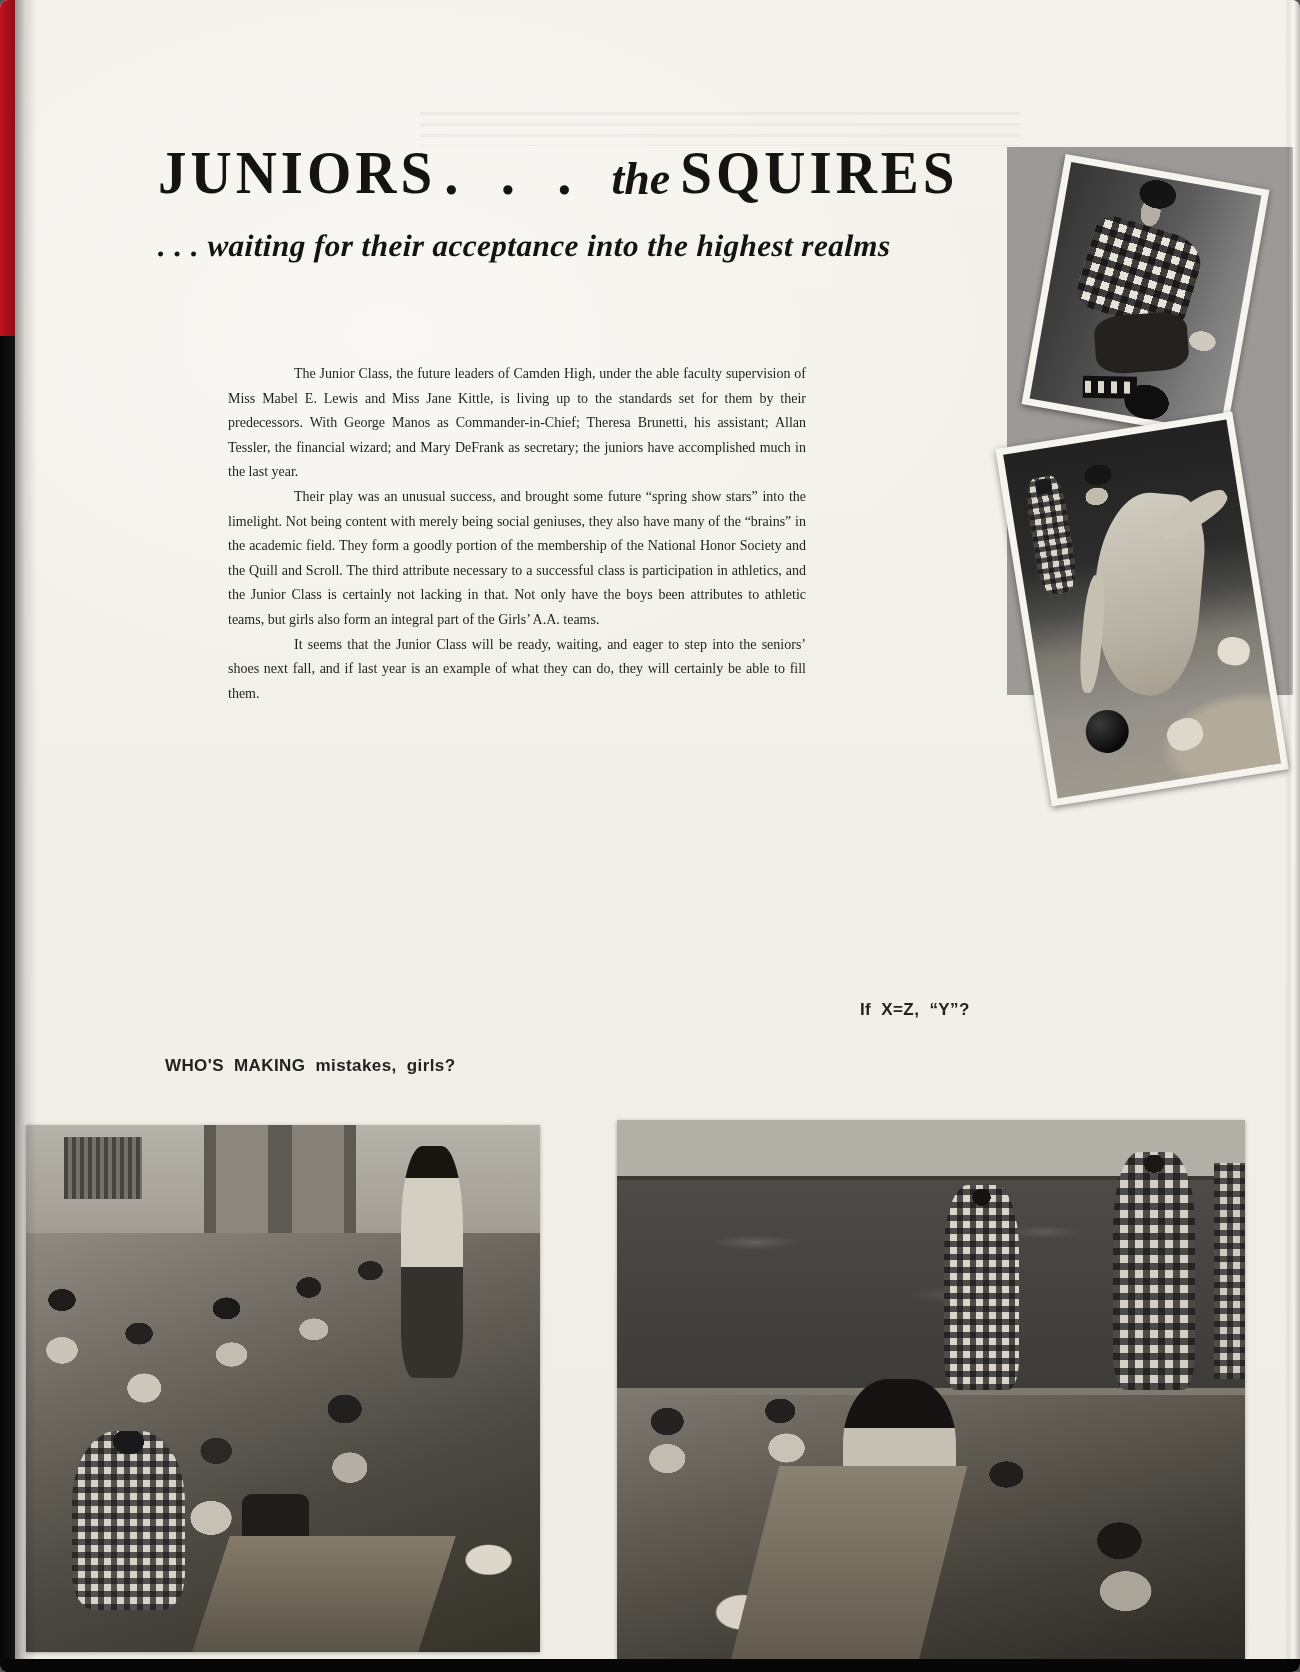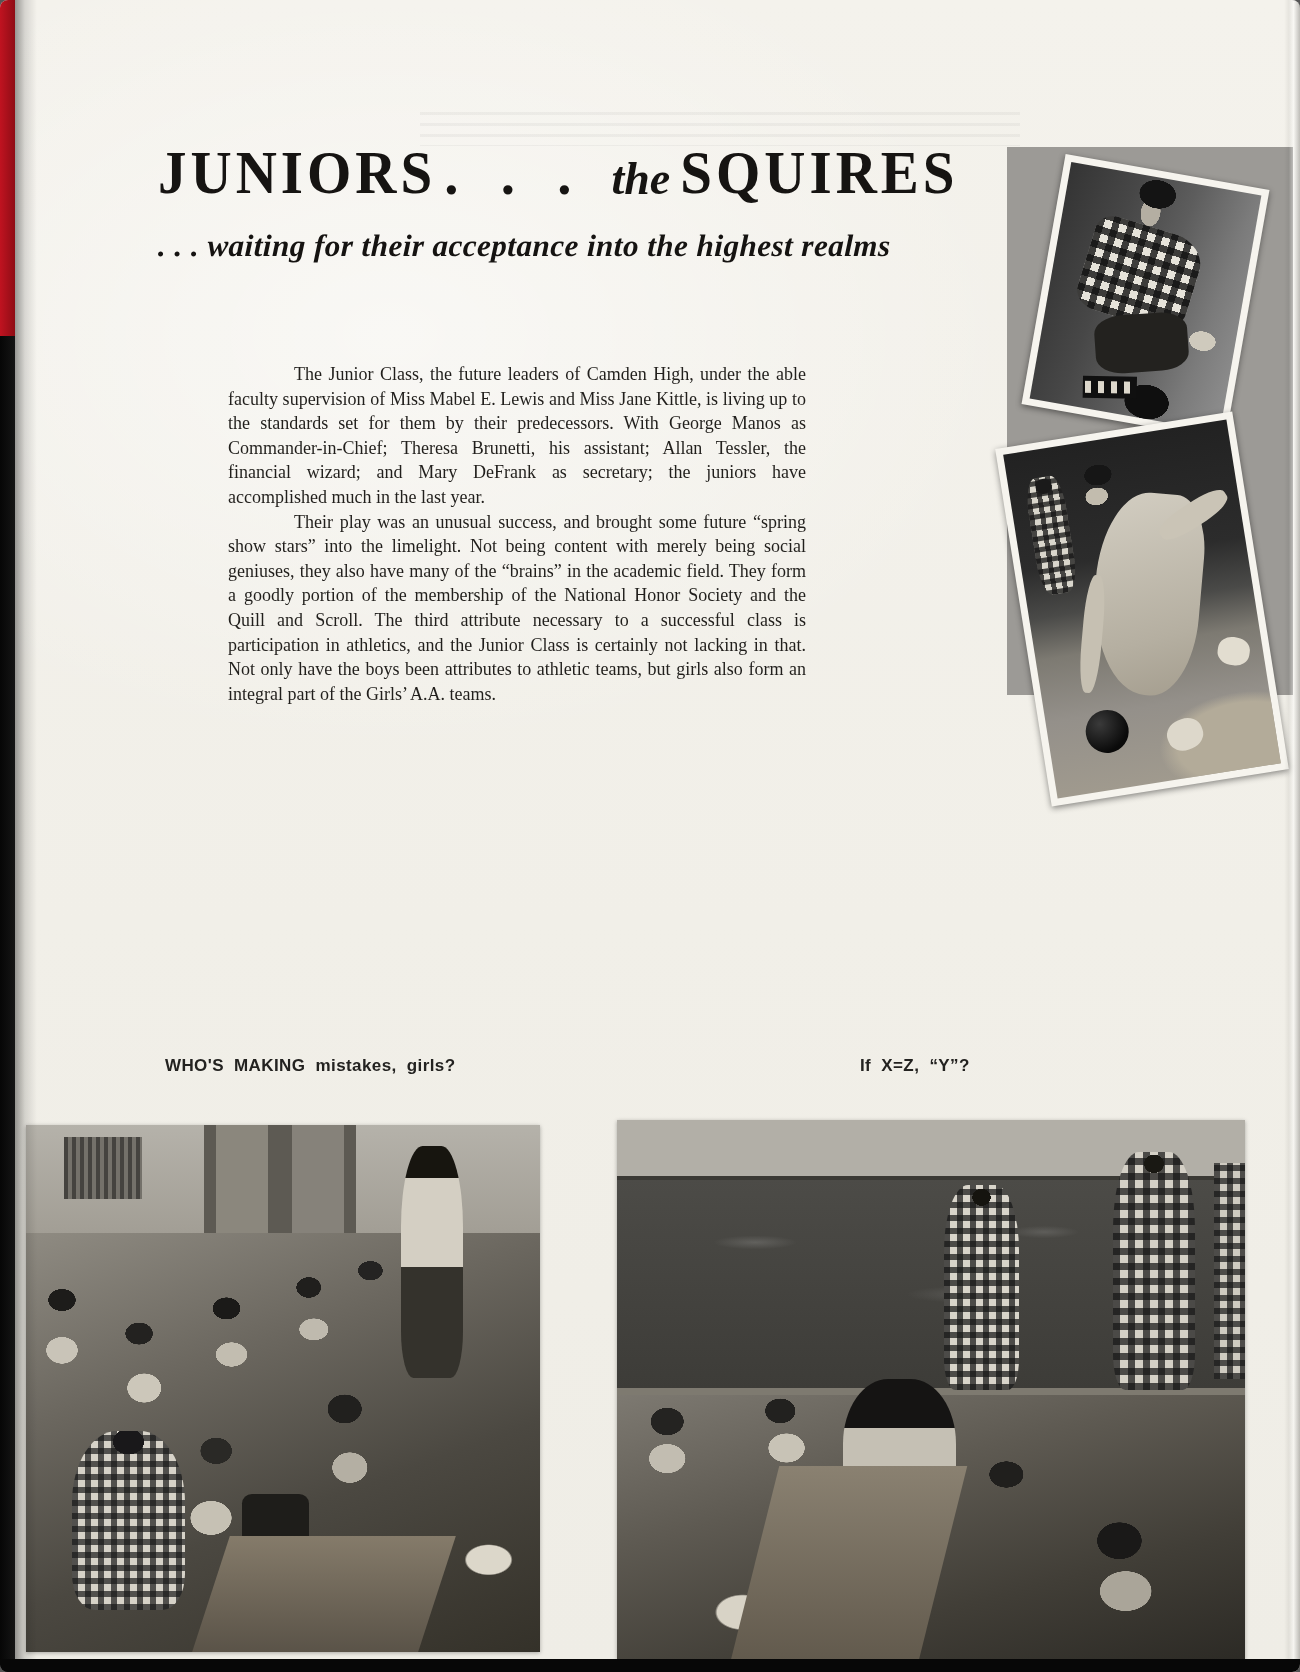--- a/index.html
+++ b/index.html
@@ -25,21 +25,21 @@
   
   .headline{position:absolute;left:158px;top:142px;display:flex;align-items:baseline;white-space:nowrap;z-index:2;}
   .hl-caps{font-weight:bold;font-size:57px;letter-spacing:4px;transform:scaleY(1.08);transform-origin:bottom;color:#161412;}
   .hl-dots{font-weight:bold;font-size:57px;letter-spacing:14px;margin-left:8px;color:#161412;}
   .hl-the{font-style:italic;font-weight:bold;font-size:46px;margin:4px 10px 0 26px;color:#161412;}
   .subhead{position:absolute;left:158px;top:228px;width:760px;font-style:italic;font-weight:bold;
     font-size:31px;letter-spacing:.5px;color:#151311;z-index:2;transform:skewX(-2deg);}
 
   
   .article{position:absolute;left:228px;top:362px;width:578px;z-index:2;
-    font-size:18px;line-height:24.6px;text-align:justify;color:#211f1c;}
+    font-size:14px;line-height:24.6px;text-align:justify;color:#211f1c;}
   .article p{margin:0;text-indent:66px;}
 
   
   .montage-bg{position:absolute;left:1007px;top:147px;width:286px;height:548px;background:#9c9a96;z-index:1;}
   .photo-frame{position:absolute;background:#f6f4ee;box-shadow:0 2px 6px rgba(0,0,0,.45);z-index:3;}
   .photo-frame .inner{position:absolute;left:7px;top:7px;right:7px;bottom:7px;overflow:hidden;}
   .ph1{left:1042px;top:170px;width:207px;height:254px;transform:rotate(10deg);}
   .ph2{left:1022px;top:428px;width:240px;height:362px;transform:rotate(-9deg);z-index:4;}
 
   .ph1 .inner{background:
@@ -72,21 +72,21 @@
   .p2-arm2{position:absolute;left:22%;top:38%;width:9%;height:34%;transform:rotate(14deg);border-radius:40%;background:#c6c0b2;}
   .p2-ball{position:absolute;left:17%;top:77%;width:19%;aspect-ratio:1;border-radius:50%;
       background:radial-gradient(circle at 35% 30%, #3a3a3a, #0a0a0a 70%);}
   .p2-shoe{position:absolute;left:52%;top:83%;width:16%;height:9%;transform:rotate(-12deg);border-radius:45%;background:#ddd8cb;}
   .p2-shoe2{position:absolute;left:80%;top:62%;width:14%;height:8%;transform:rotate(18deg);border-radius:45%;background:#e2ddd0;}
 
   
   .caption{position:absolute;z-index:2;font-family:"Liberation Sans", sans-serif;font-weight:bold;
       font-size:17px;letter-spacing:.4px;word-spacing:5px;color:#232220;}
   .cap-left{left:165px;top:1056px;}
-  .cap-right{left:860px;top:1056px;}
+  .cap-right{left:860px;top:1000px;}
 
   
   .photo-flat{position:absolute;overflow:hidden;z-index:2;box-shadow:0 1px 4px rgba(0,0,0,.3);}
   .cl{left:26px;top:1125px;width:514px;height:527px;}
   .cr{left:617px;top:1120px;width:628px;height:540px;}
 
   .cl-wall{position:absolute;left:0;top:0;width:100%;height:108px;background:linear-gradient(180deg,#b5b2aa,#a29e95);}
   .cl-rad{position:absolute;left:38px;top:12px;width:78px;height:62px;
       background:repeating-linear-gradient(90deg,#45433f 0 4px,#74716a 4px 8px);}
   .cl-door{position:absolute;left:178px;top:0;width:152px;height:108px;background:#5d5a53;
@@ -169,20 +169,21 @@
     <span class="hl-caps">JUNIORS</span>
     <span class="hl-dots">. . .</span>
     <span class="hl-the">the</span>
     <span class="hl-caps">SQUIRES</span>
   </div>
   <div class="subhead">. . . waiting for their acceptance into the highest realms</div>
 
   <div class="article">
     <p>The Junior Class, the future leaders of Camden High, under the able faculty supervision of Miss Mabel E. Lewis and Miss Jane Kittle, is living up to the standards set for them by their predecessors.  With George Manos as Commander-in-Chief; Theresa Brunetti, his assistant; Allan Tessler, the financial wizard; and Mary DeFrank as secretary; the juniors have accomplished much in the last year.</p>
     <p>Their play was an unusual success, and brought some future “spring show stars” into the limelight.  Not being content with merely being social geniuses, they also have many of the “brains” in the academic field.  They form a goodly portion of the membership of the National Honor Society and the Quill and Scroll.  The third attribute necessary to a successful class is participation in athletics, and the Junior Class is certainly not lacking in that.  Not only have the boys been attributes to athletic teams, but girls also form an integral part of the Girls’ A.A. teams.</p>
+    <p>It seems that the Junior Class will be ready, waiting, and eager to step into the seniors’ shoes next fall, and if last year is an example of what they can do, they will certainly be able to fill them.</p>
   </div>
 
   <div class="montage-bg"></div>
 
   <div class="photo-frame ph1">
     <div class="inner">
       <div class="p1-shirt"></div>
       <div class="p1-pants"></div>
       <div class="p1-film"></div>
     </div>

